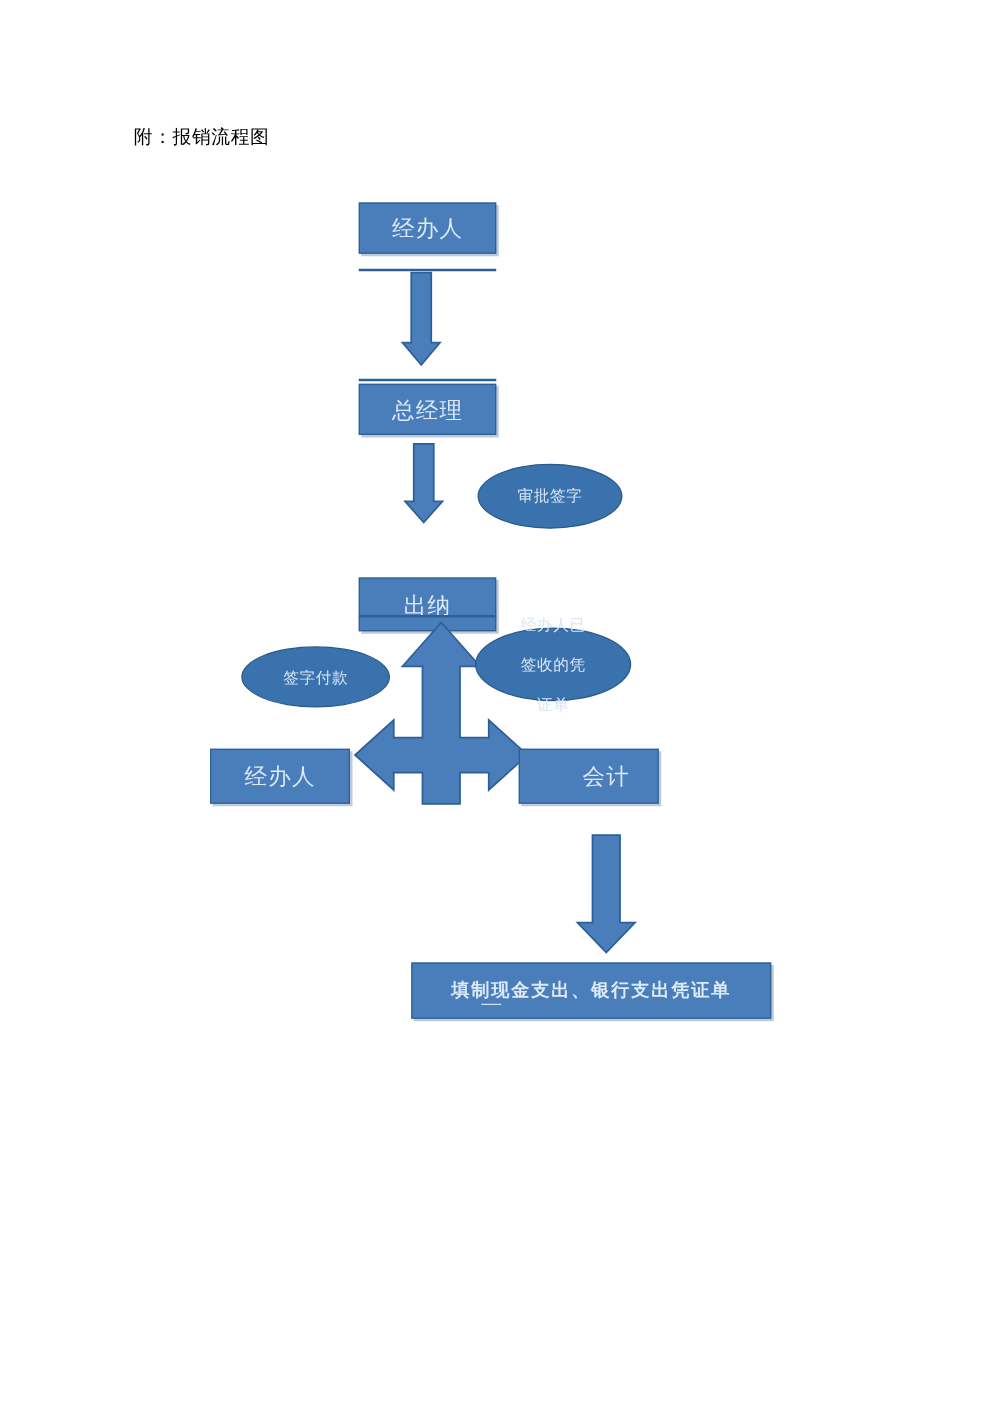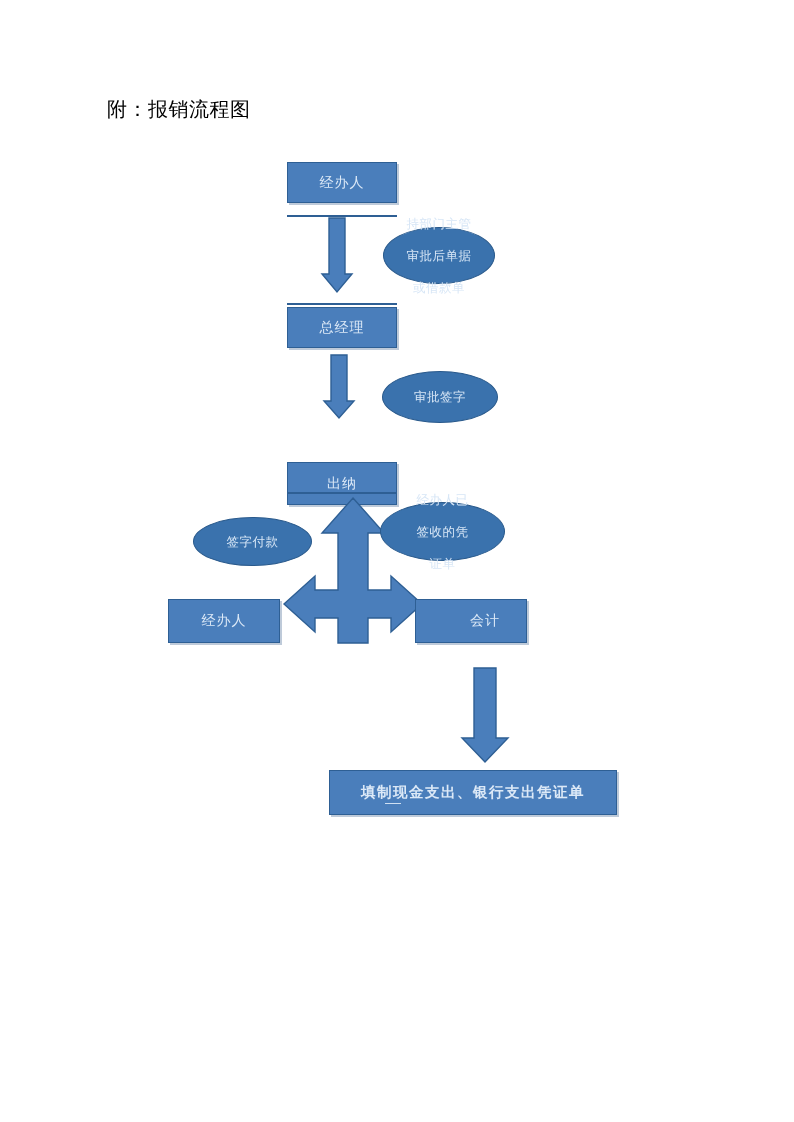--- a/index.html
+++ b/index.html
@@ -18,39 +18,39 @@
     position: absolute;
     left: 0; top: 0;
     width: 794px;
     height: 1122px;
     background: #ffffff;
   }
   .doc-title {
     position: absolute;
     left: 107px;
     top: 99px;
-    font-size: 20px;
+    font-size: 15px;
     line-height: 20px;
     color: #000000;
     letter-spacing: 0.5px;
     white-space: nowrap;
     font-family: "DejaVu Serif", "Liberation Serif", serif;
   }
   
   .fc-box {
     position: absolute;
     box-sizing: border-box;
     background: #4a7ebb;
     border: 1.5px solid #2a5party;
     border: 1.5px solid #2e5f94;
     color: #dce9f7;
     display: flex;
     align-items: center;
     justify-content: center;
-    font-size: 14px;
+    font-size: 18px;
     letter-spacing: 1px;
     text-align: center;
     box-shadow: 2px 2px 0 rgba(40,80,130,0.30);
   }
   .fc-box.wide { font-size: 14.5px; letter-spacing: 1.5px; }
   .fc-ellipse {
     position: absolute;
     box-sizing: border-box;
     background: #3a72ad;
     border: 1.5px solid #2a5a8c;
@@ -91,27 +91,20 @@
 
   <div class="fc-box" style="left:287px; top:162px; width:110px; height:41px;">
     <span>经办人</span>
   </div>
   <div class="sep-line" style="left:287px; top:215px; width:110px;"></div>
 
   <svg class="arrow-svg" style="left:325px; top:218px;" width="30" height="78">
     <polygon class="arrow-shape" points="4,0 20,0 20,56 27,56 12,74 -3,56 4,56"></polygon>
   </svg>
 
-  <div class="fc-ellipse" style="left:383px; top:227px; width:112px; height:57px;">
-    <span>
-      <span>持部门主管</span><br>
-      <span>审批后单据</span><br>
-      <span>或借款单</span>
-    </span>
-  </div>
 
   <div class="sep-line" style="left:287px; top:303px; width:110px;"></div>
   <div class="fc-box" style="left:287px; top:307px; width:110px; height:41px;">
     <span>总经理</span>
   </div>
 
   <svg class="arrow-svg" style="left:328px; top:355px;" width="30" height="66">
     <polygon class="arrow-shape" points="3,0 19,0 19,46 26,46 11,63 -4,46 3,46"></polygon>
   </svg>
 

